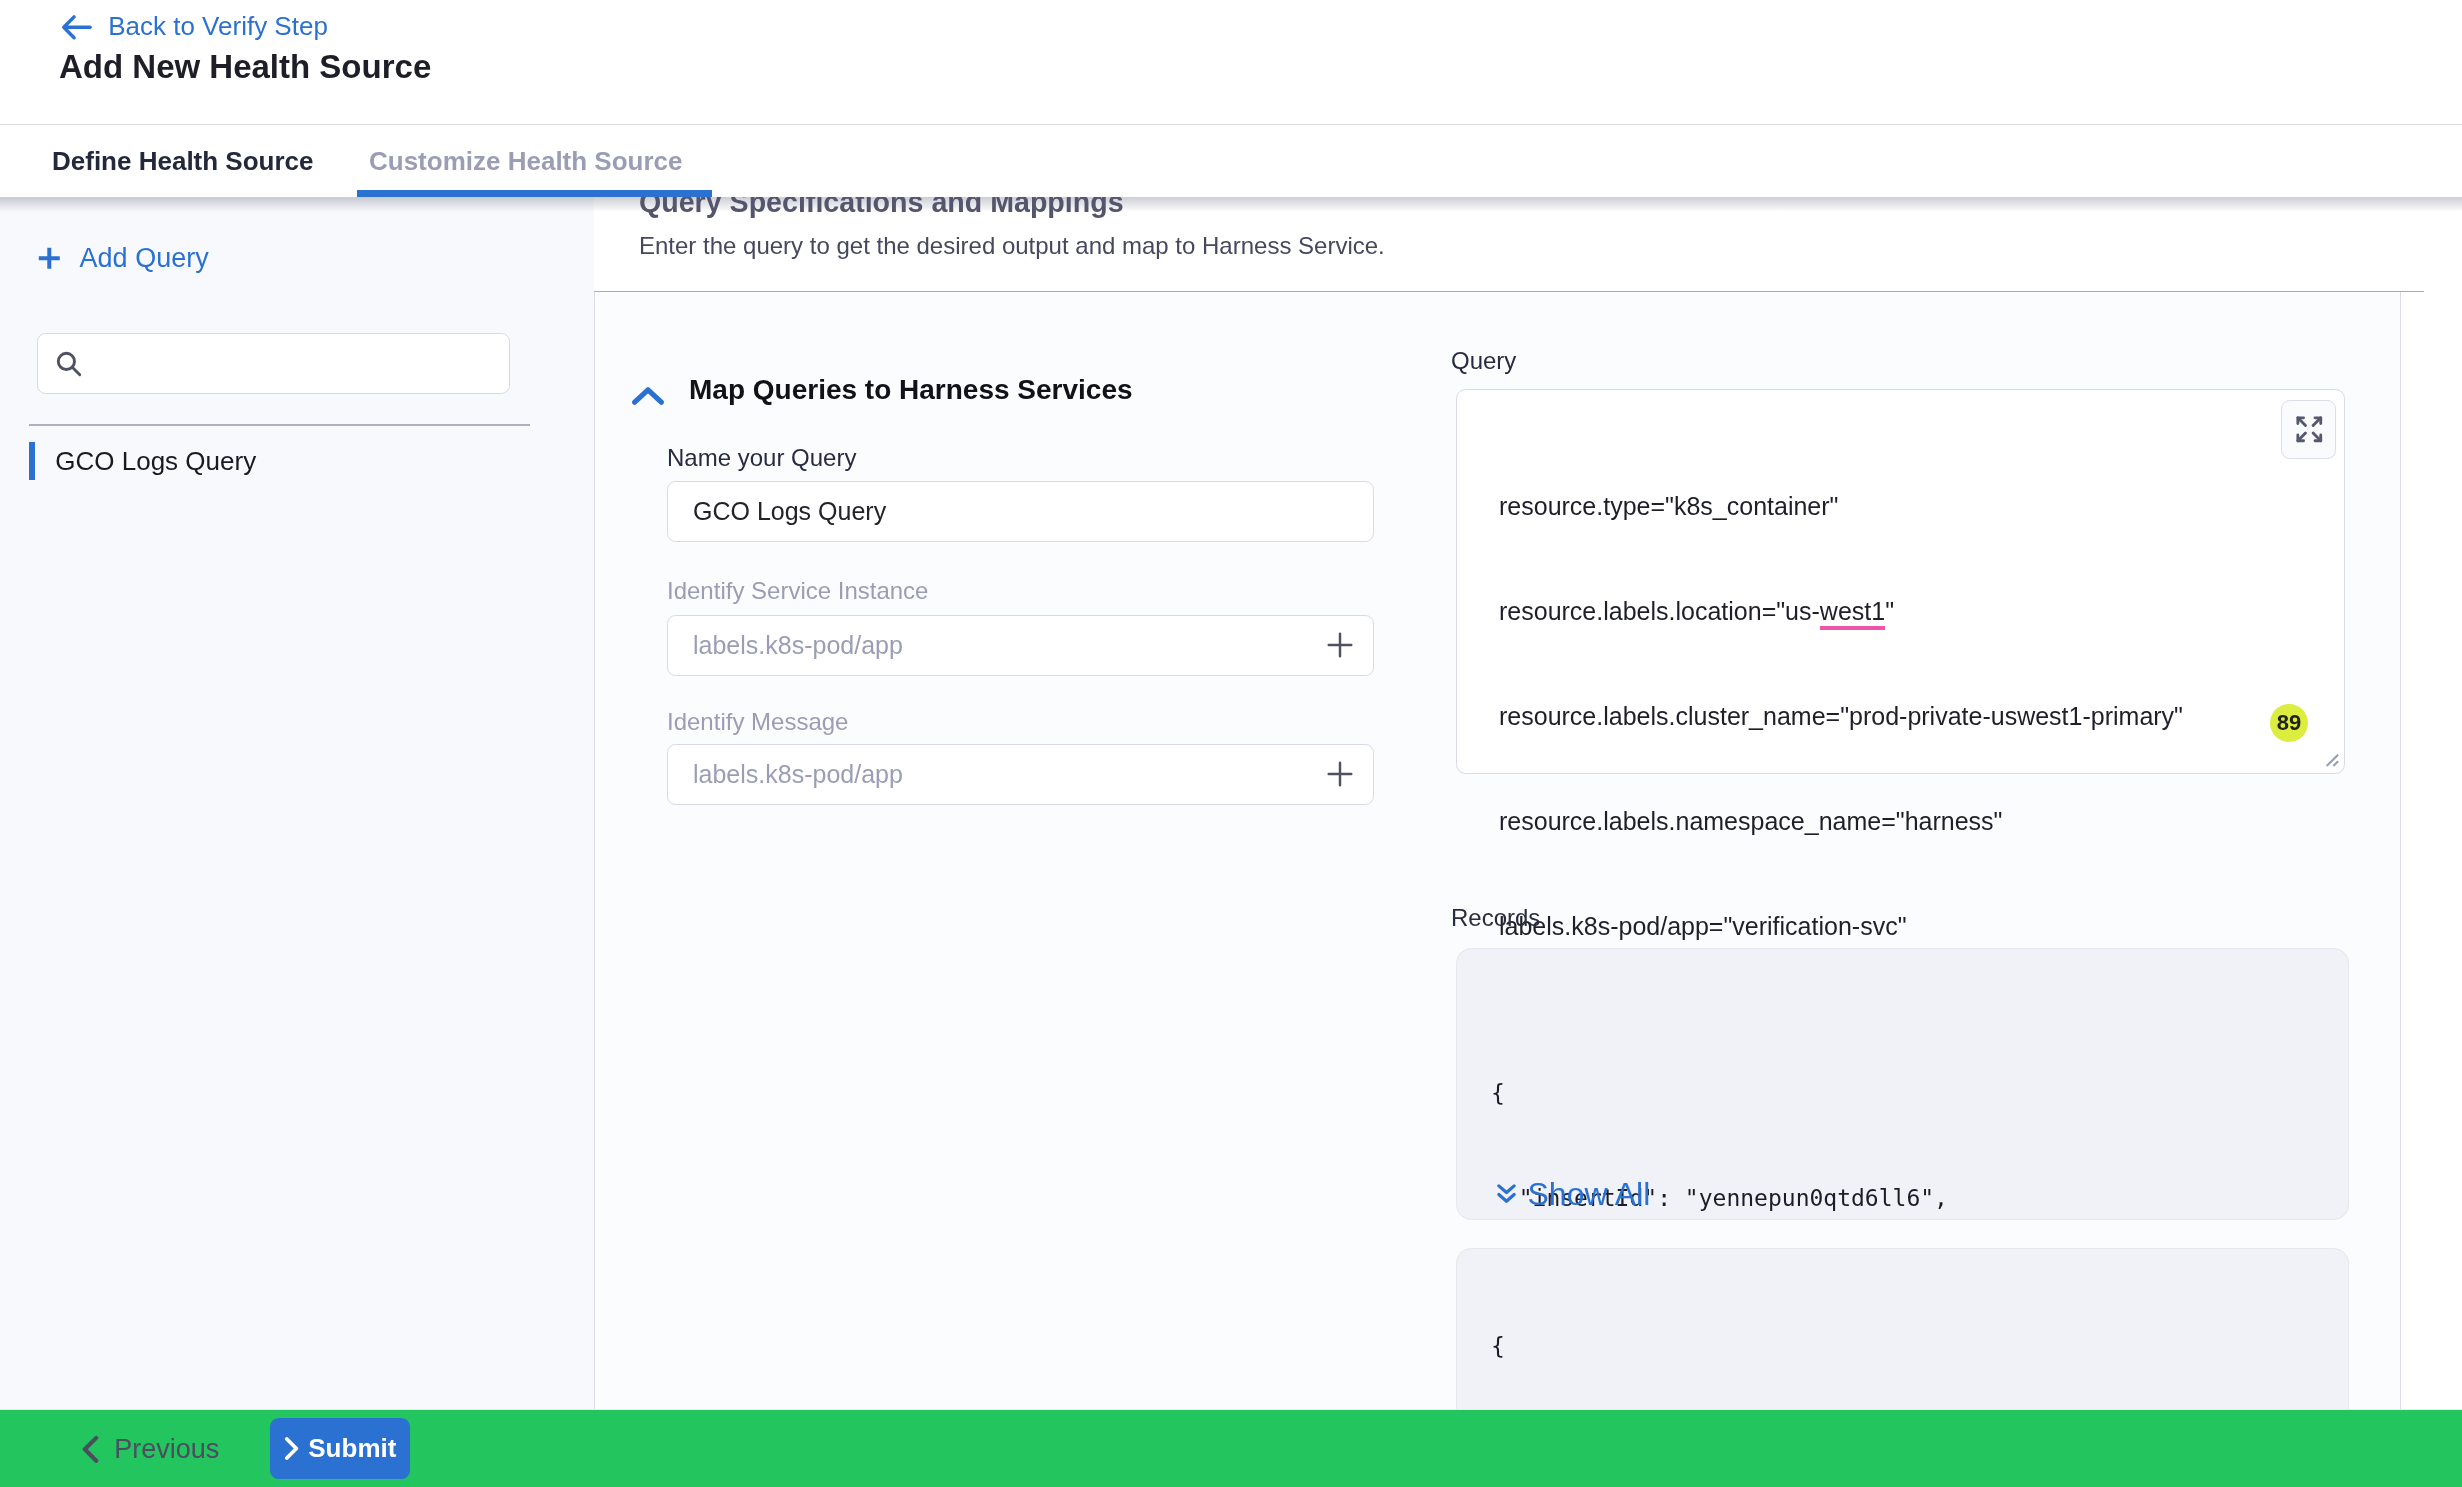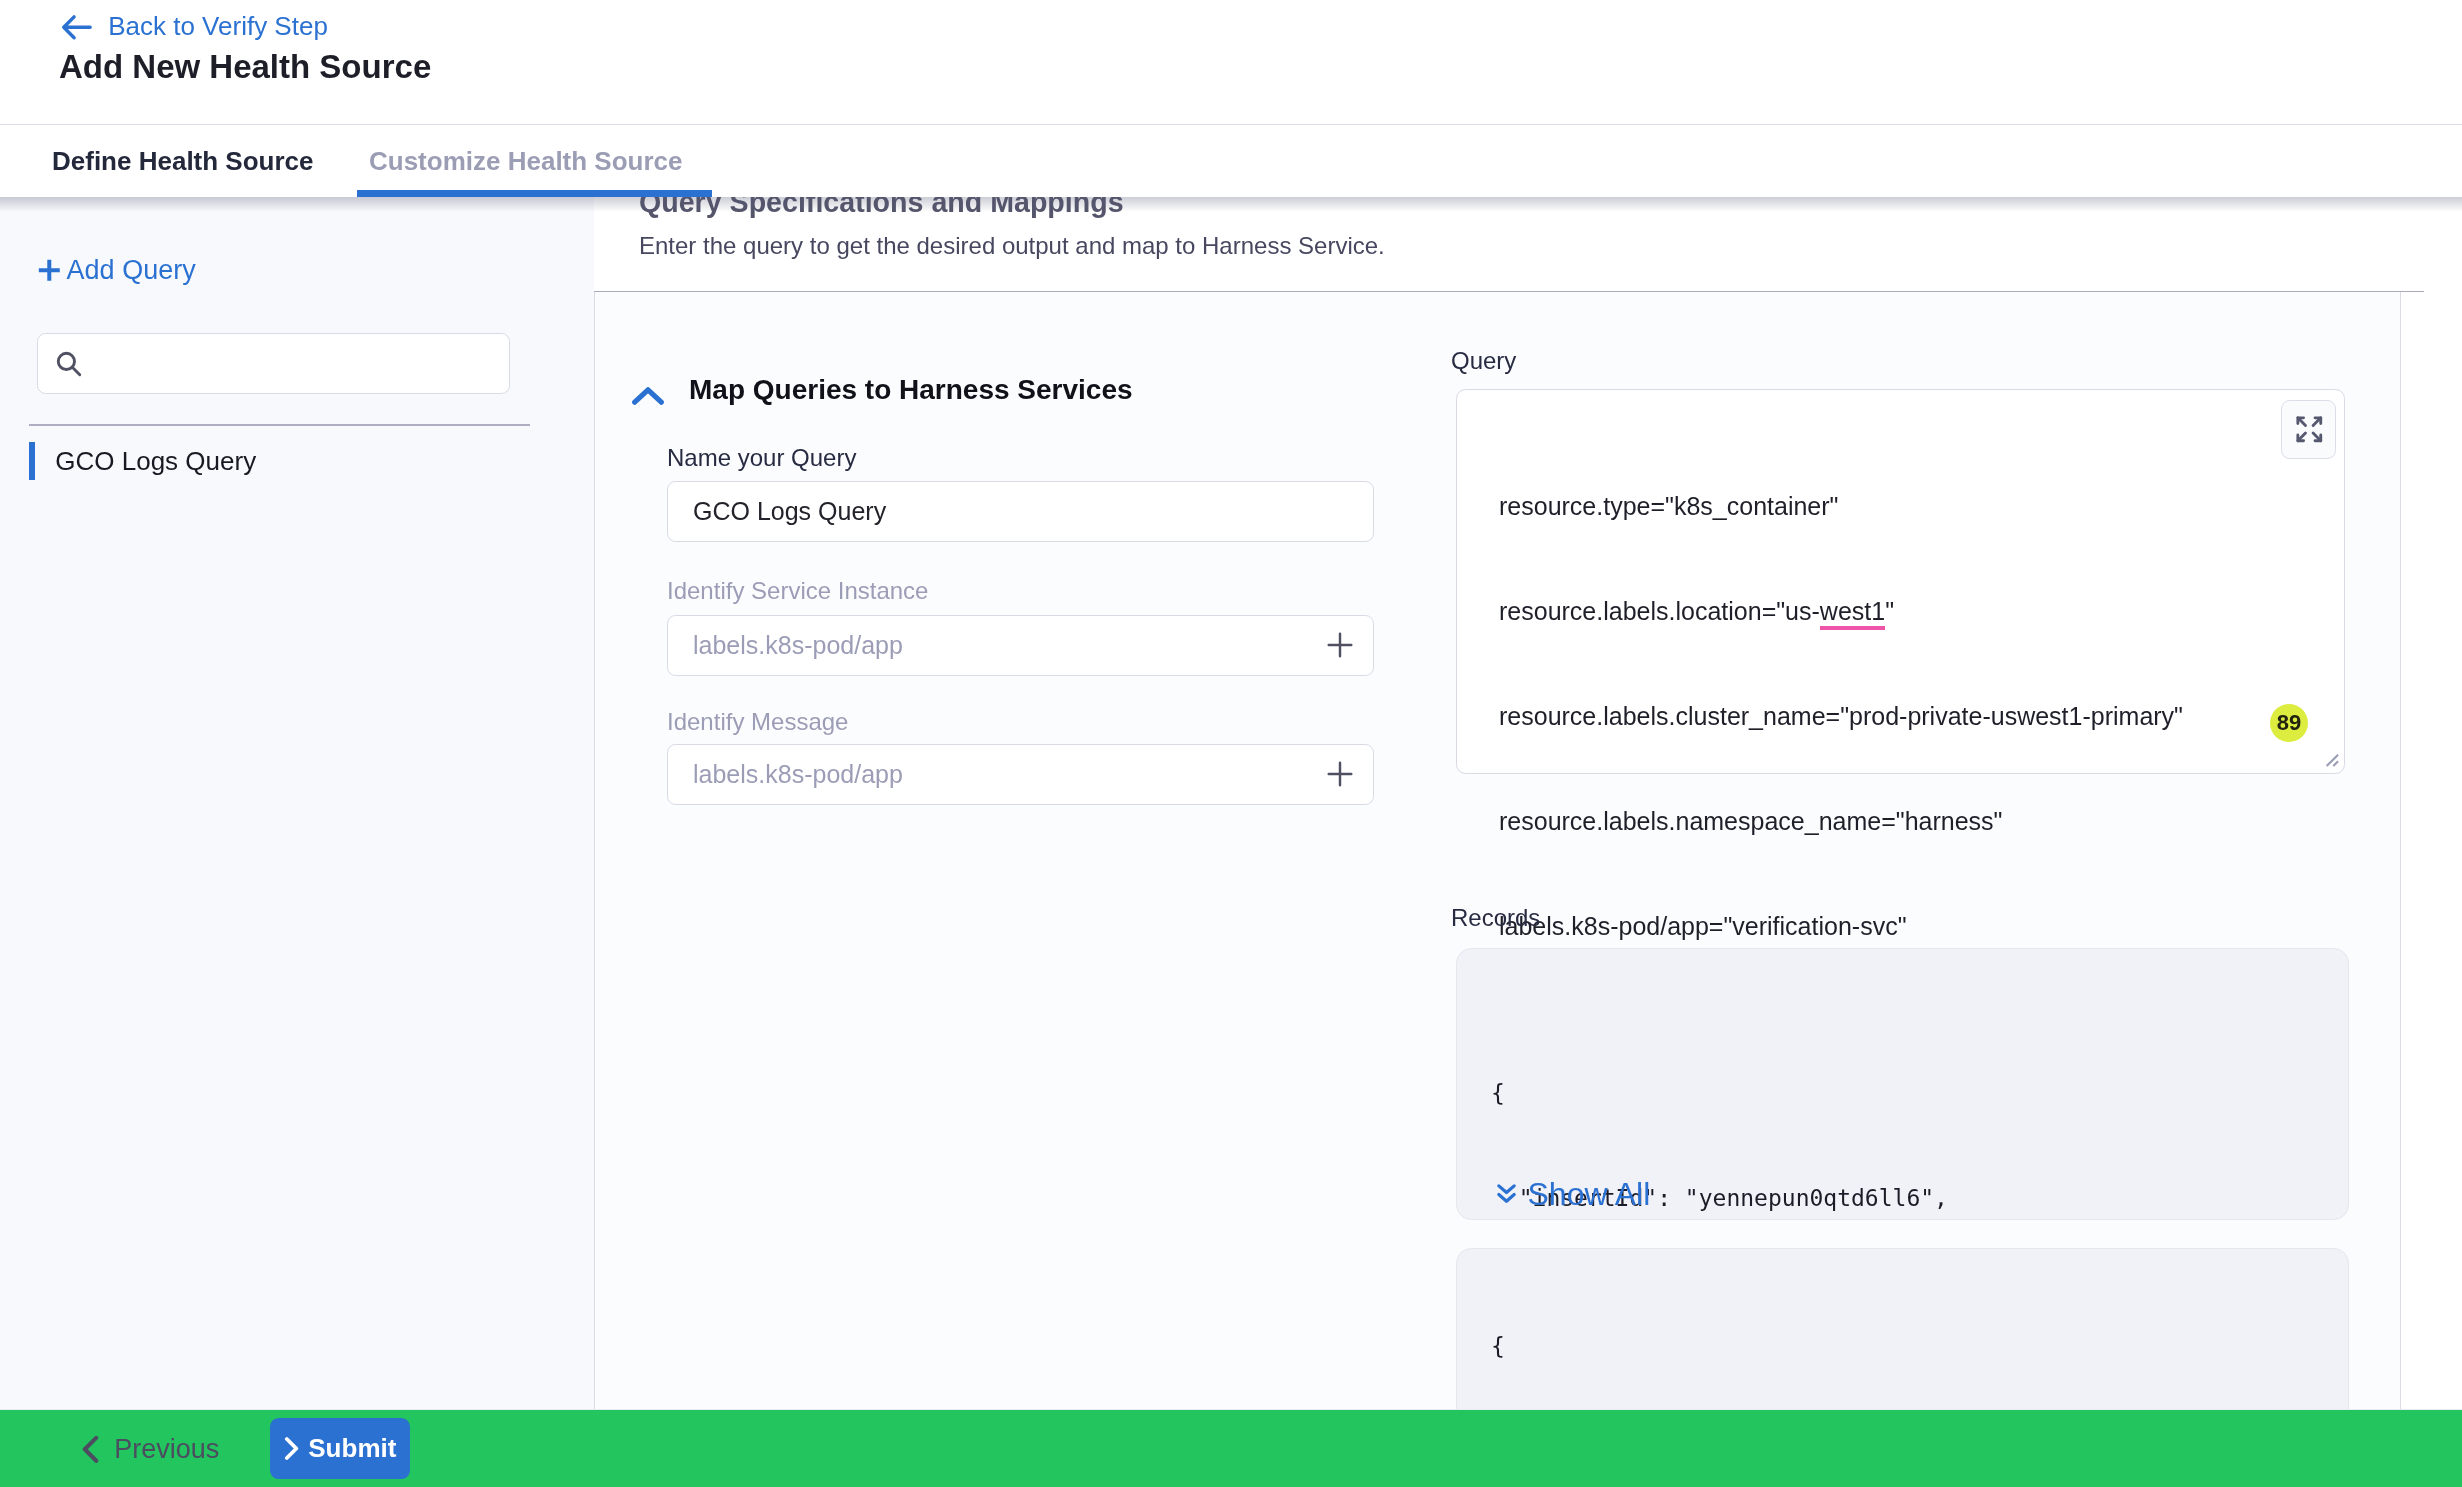--- a/index.html
+++ b/index.html
@@ -21,21 +21,21 @@
   #tab-customize { left:369px; color:#9b9db5; }
   #tab-underline { position:absolute; left:357px; bottom:0; width:355px; height:6.7px; background:#2b71d2; }
 
   
   #content { position:absolute; left:0; top:197px; width:2462px; height:1212px; background:#ffffff; }
   #scroll-shadow { position:absolute; left:0; top:0; width:100%; height:15.2px; z-index:10;
                    background:linear-gradient(to bottom, rgba(88,90,118,0.30), rgba(88,90,118,0)); pointer-events:none; }
 
   
   #sidebar { position:absolute; left:0; top:0; width:594px; height:1212px; background:#f7f9fc; }
-  #add-query { position:absolute; left:35px; top:58px; display:flex; align-items:center; gap:3px;
+  #add-query { position:absolute; left:35px; top:46px; display:flex; align-items:center; gap:16px;
                color:#2b71d2; font-size:27px; cursor:pointer; }
   #query-search { position:absolute; left:37px; top:136px; width:473px; height:61px;
                   background:#ffffff; border:1.9px solid #d9dae5; border-radius:8.6px; }
   #query-search input { position:absolute; left:59px; top:0; width:400px; height:57px; border:none; outline:none;
                         font-size:25px; color:#22222a; background:transparent; font-family:"Liberation Sans",sans-serif; }
   #query-search svg { position:absolute; left:16px; top:15.2px; }
   #sidebar-divider { position:absolute; left:28.6px; top:227px; width:501px; height:1.9px; background:#aeafc2; }
   #query-item { position:absolute; left:28.6px; top:243px; display:flex; align-items:center; gap:20px;
                 height:42px; cursor:pointer; }
   #query-item .bar { width:6.7px; height:38px; background:#2b71d2; }

